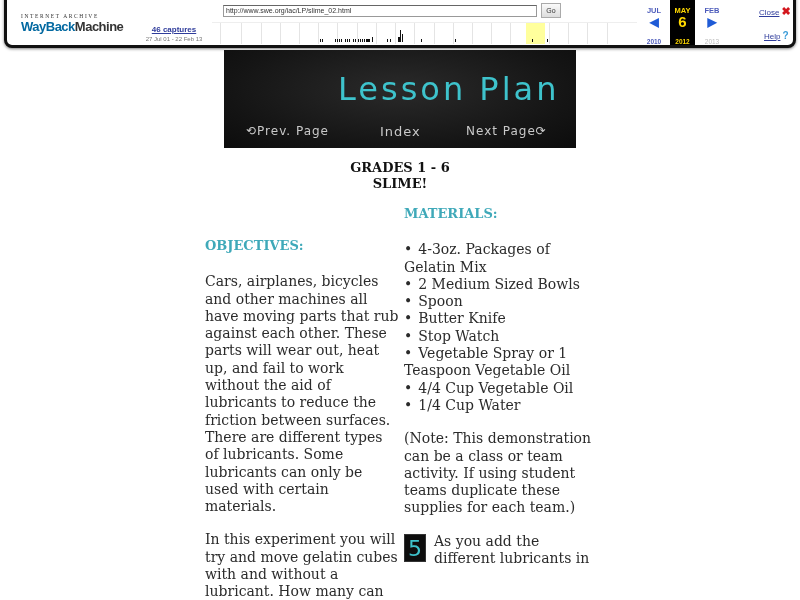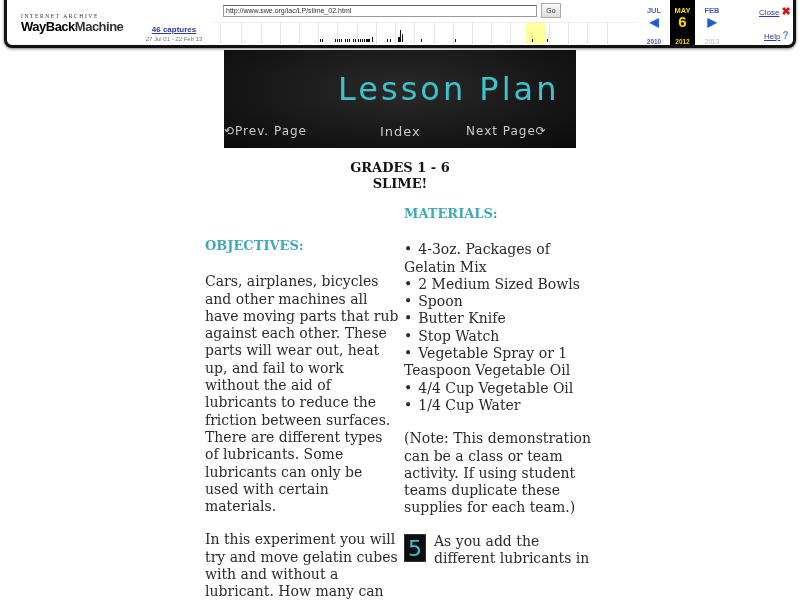--- a/index.html
+++ b/index.html
@@ -9,21 +9,21 @@
   
   #wb-toolbar {
     position: absolute; left: 4px; top: -6px; width: 792px; height: 54px;
     background: #fff; border: 3px solid #111; border-radius: 0 0 8px 8px;
     box-shadow: 0 1px 3px rgba(0,0,0,0.5);
     font-family: "Liberation Sans", sans-serif;
   }
   #wb-logo { position: absolute; left: 14px; top: 16px; width: 86px; }
   #wb-logo .ia { font-size: 5.5px; letter-spacing: 1.6px; color: #333; font-family: "Liberation Serif", serif; white-space: nowrap; }
   #wb-logo .wm { font-size: 13px; font-weight: bold; letter-spacing: -0.5px; line-height: 14px; margin-top: 1px; white-space: nowrap; }
-  #wb-logo .wm .w { color: #000000; }
+  #wb-logo .wm .w { color: #0369a1; }
   #wb-logo .wm .m { color: #333; }
 
   #wb-captures { position: absolute; left: 132px; top: 28px; width: 70px; text-align: center; }
   #wb-captures a { display: block; font-size: 8px; color: #2f3c9b; text-decoration: underline; font-weight: bold; }
   #wb-captures .range { display: block; font-size: 6px; color: #777; margin-top: 2px; white-space: nowrap; }
 
   #wb-url { position: absolute; left: 216px; top: 8px; width: 314px; height: 12px; border: 1px solid #999; border-top-color: #666; font-size: 7px; padding: 1px 2px; color: #333; font-family: "Liberation Sans", sans-serif; background:#fff; }
   #wb-go { position: absolute; left: 534px; top: 6px; width: 20px; height: 15px; border: 1px solid #aaa; background: linear-gradient(#fafafa,#ddd); font-size: 7px; color: #333; text-align: center; line-height: 13px; }
 
   #wb-sparkline { position: absolute; left: 205px; top: 25px; width: 425px; height: 21px; border-top: 1px solid #eee; }
@@ -67,21 +67,21 @@
     position: absolute; left: 0px; top: 24px; width: 70px; height: 20px;
     background: #2aa13a; border: 2px solid #a9c91f; color: #d3e330;
     font-family: "DejaVu Sans", sans-serif; font-size: 12px; font-weight: bold; letter-spacing: 6px;
     text-align: center; line-height: 16px; padding-left: 6px;
   }
   #banner .title {
     position: absolute; left: 114px; top: 20px; font-family: "DejaVu Sans", sans-serif;
     font-size: 32px; color: #3ec3cc; letter-spacing: 3px; font-weight: normal;
   }
   #banner .nav { position: absolute; top: 74px; font-family: "DejaVu Sans", sans-serif; font-size: 12px; color: #c9c9c9; letter-spacing: 1px; white-space: nowrap; }
-  #banner .prev { left: 0; }
+  #banner .prev { left: 22px; }
   #banner .index { left: 156px; font-size: 13px; }
   #banner .next { left: 242px; }
 
   
   #heading { position: absolute; left: 200px; top: 160px; width: 400px; text-align: center; font-weight: bold; font-size: 13px; line-height: 16px; color: #111; }
 
   .section-title { font-weight: bold; color: #3fa9b9; font-size: 13px; }
   .col { position: absolute; font-size: 14px; line-height: 17.3px; color: #2b2b2b; }
   #col-left { left: 205px; top: 205px; width: 195px; margin-top: 32px; }
   #col-right { left: 404px; top: 205px; width: 196px; }

